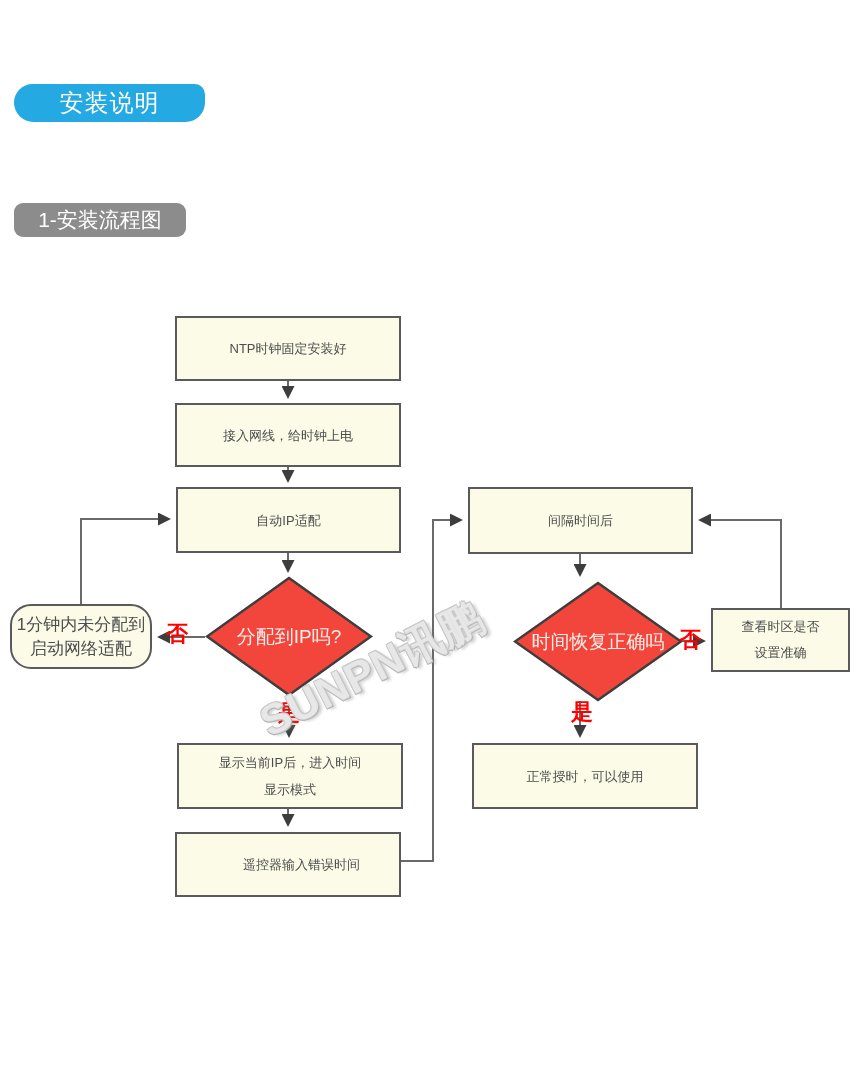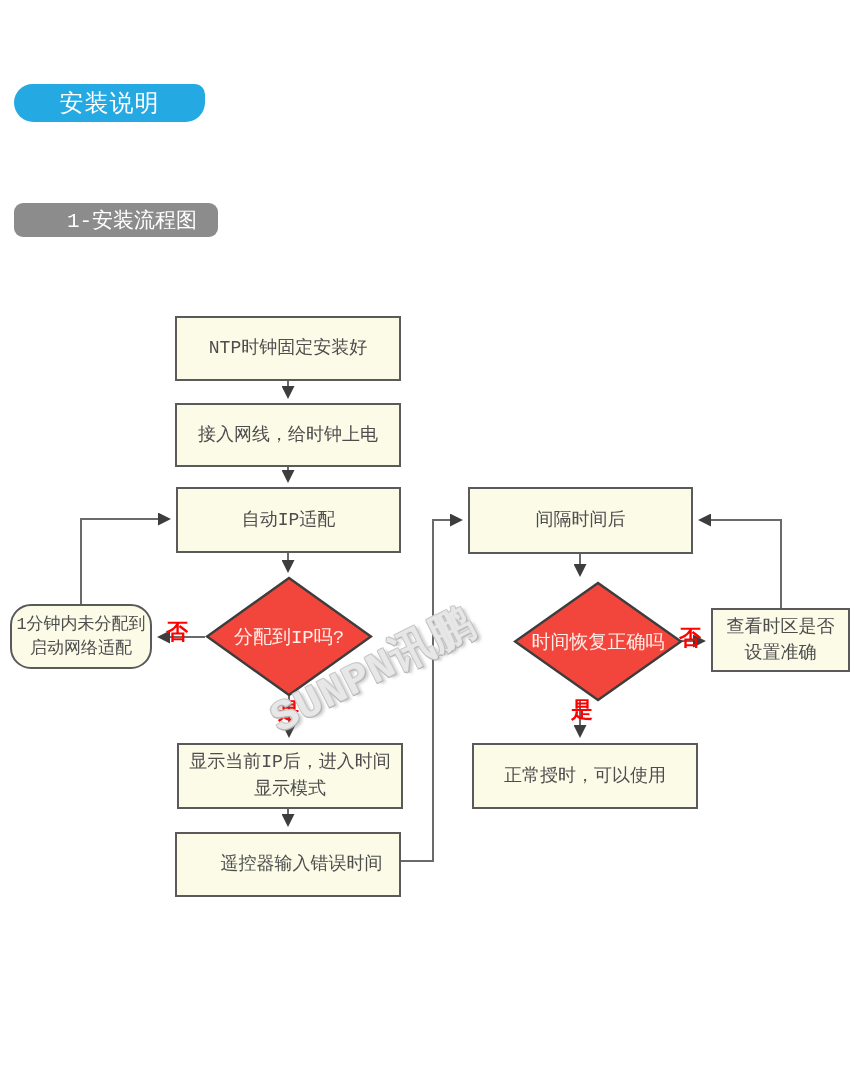--- a/index.html
+++ b/index.html
@@ -1,38 +1,38 @@
 <!DOCTYPE html>
 <html><head>
 <meta charset="utf-8">
 <style>
   html,body{margin:0;padding:0;background:#ffffff;}
   body{font-family:"Liberation Sans","DejaVu Sans",sans-serif;}
-  .page{position:relative;width:860px;height:1076px;background:#ffffff;overflow:hidden;font-family:Liberation Mono, monospace;}
+  .page{position:relative;width:860px;height:1076px;background:#ffffff;overflow:hidden;}
 
   
   .pill-blue{
     position:absolute;left:14px;top:84px;width:191px;height:38px;
     background:#25a9e2;border-radius:20px 11px 21px 21px;
     display:flex;align-items:center;justify-content:center;
     color:#ffffff;font-size:24px;letter-spacing:1px;
   }
   .badge-gray{
     position:absolute;left:14px;top:203px;width:172px;height:34px;
     background:#8c8c8c;border-radius:9px;
     display:flex;align-items:center;justify-content:center;
-    color:#ffffff;font-size:21px;padding-left:32px;
+    color:#ffffff;font-size:21px;
   }
 
   
   .node{
     position:absolute;box-sizing:border-box;
     background:#fbfbe8;border:2px solid #5a5a5a;
     display:flex;align-items:center;justify-content:center;text-align:center;
-    font-size:18px;color:#4d4d4d;line-height:27px;white-space:pre-line;
+    font-size:13px;color:#4d4d4d;line-height:27px;white-space:pre-line;
   }
   #n-ntp{left:175px;top:316px;width:226px;height:65px;}
   #n-cable{left:175px;top:403px;width:226px;height:64px;}
   #n-autoip{left:176px;top:487px;width:225px;height:66px;}
   #n-noip{left:10px;top:604px;width:142px;height:65px;font-size:17px;line-height:24px;border-radius:21px;}
   #n-display{left:177px;top:743px;width:226px;height:66px;}
   #n-remote{left:175px;top:832px;width:226px;height:65px;padding-left:27px;}
   #n-interval{left:468px;top:487px;width:225px;height:67px;}
   #n-timezone{left:711px;top:608px;width:139px;height:64px;line-height:26px;}
   #n-normal{left:472px;top:743px;width:226px;height:66px;}

